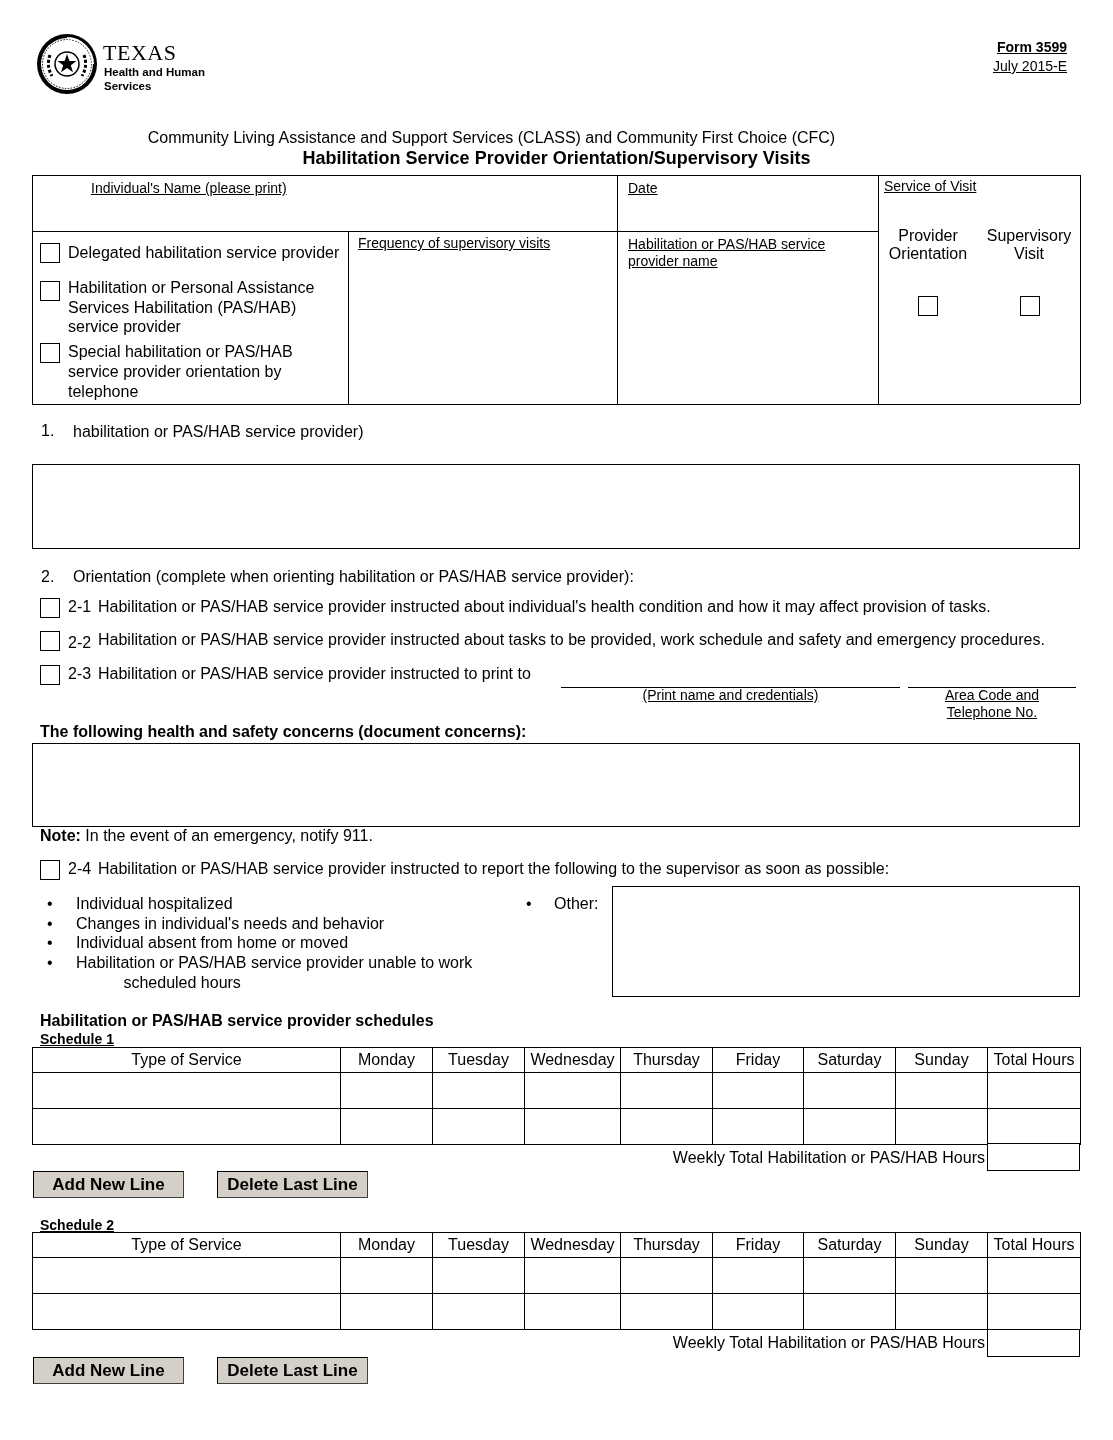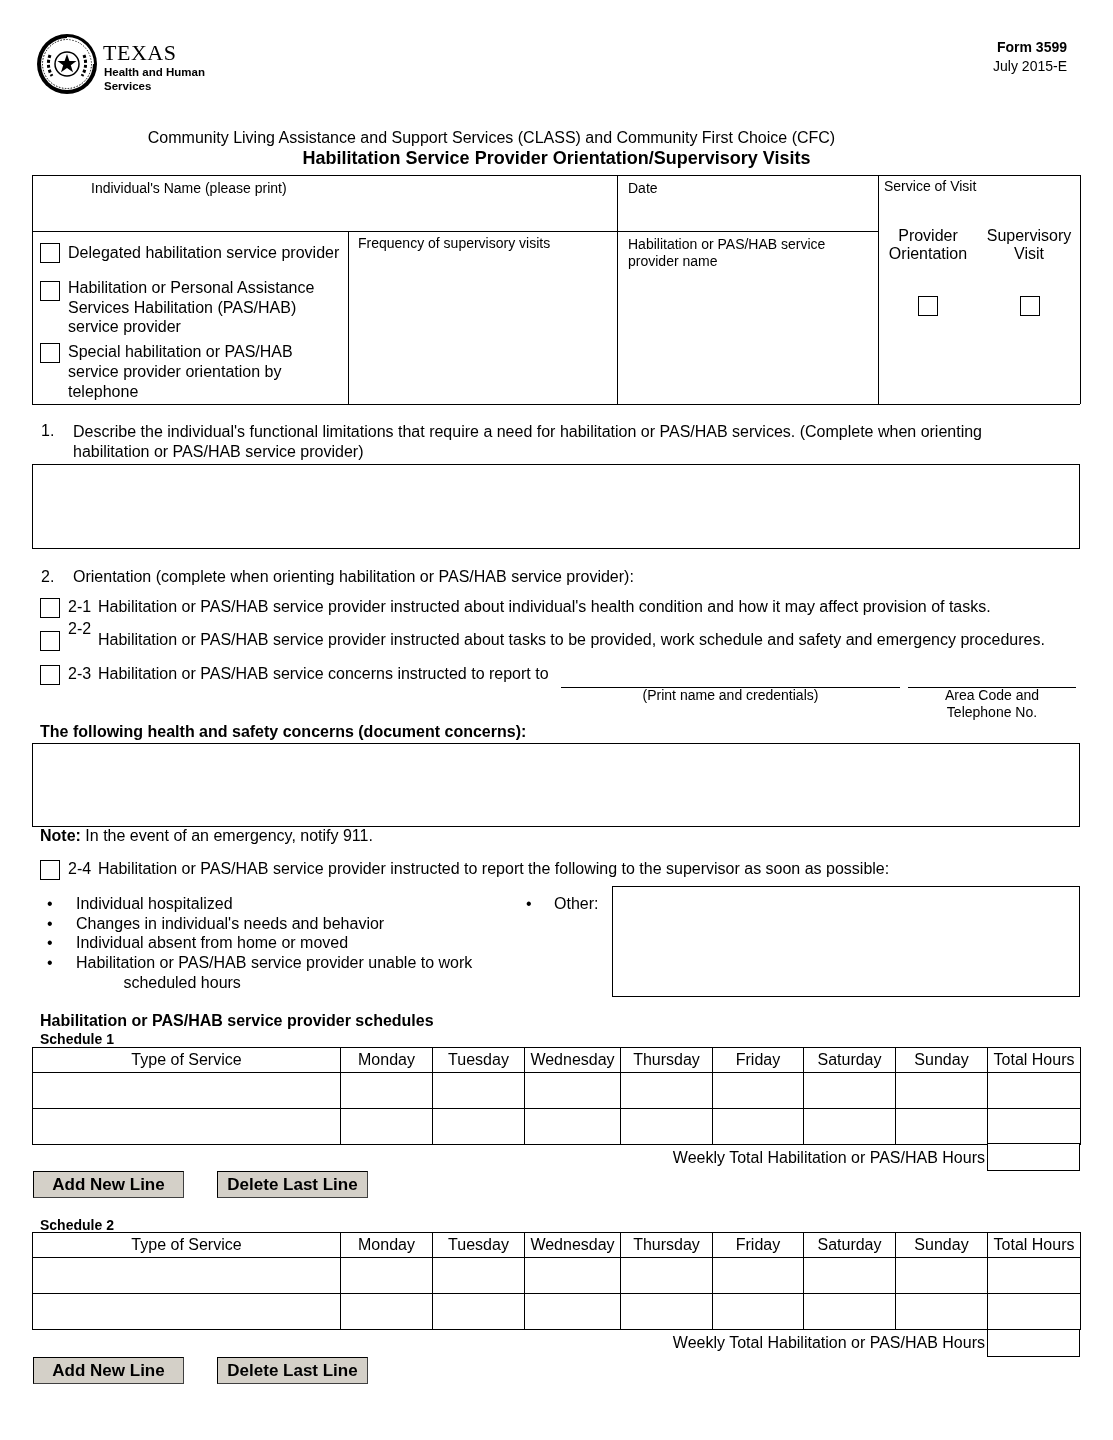--- a/index.html
+++ b/index.html
@@ -1,21 +1,21 @@
 <!DOCTYPE html>
 <html><head>
 <meta charset="utf-8">
 <style>
   html, body { margin: 0; padding: 0; background: #ffffff; }
   body {
     width: 1113px; height: 1440px; position: relative; overflow: hidden;
     font-family: "Liberation Sans", sans-serif; color: #000;
   }
   .abs { position: absolute; }
-  .t13 { font-size: 14px; }
+  .t13 { font-size: 14px; text-decoration: underline; }
   .t15 { font-size: 16px; }
   .bold { font-weight: bold; }
   .box { position: absolute; border: 1px solid #000; box-sizing: border-box; background: #fff; }
   .cb { position: absolute; width: 20px; height: 20px; border: 1px solid #000; box-sizing: border-box; background: #fff; cursor: pointer; }
   .hline { position: absolute; height: 0; border-top: 1px solid #000; }
   .vline { position: absolute; width: 0; border-left: 1px solid #000; }
 
   
   .logo-seal { position: absolute; left: 36px; top: 33px; width: 62px; height: 62px; }
   .logo-texas { position: absolute; left: 103px; top: 40px; font-family: "Liberation Serif", serif; font-size: 22px; letter-spacing: 0.5px; }
@@ -111,39 +111,38 @@
 
   <div class="abs t13" style="left:628px; top:236px; line-height:17px;">
     <div>Habilitation or PAS/HAB service</div>
     <div>provider name</div>
   </div>
   <div class="abs" style="left:624px; top:274px; width:248px; height:124px;"></div>
 </div>
 
 <div class="abs t15" style="left:41px; top:422px;">1.</div>
 <div class="abs t15" style="left:73px; top:422px; line-height:20px;">
-  <div>Describe the individual's functional limitations that require a need for habilitation or PAS/HAB services. (Complete when orienting</div>
   <div>habilitation or PAS/HAB service provider)</div>
 </div>
 <div class="box" style="left:32px; top:464px; width:1048px; height:85px;"></div>
 
 <div class="abs t15" style="left:41px; top:568px;">2.</div>
 <div class="abs t15" style="left:73px; top:568px;">Orientation (complete when orienting habilitation or PAS/HAB service provider):</div>
 
 <div class="cb" style="left:40px; top:598px;"></div>
 <div class="abs t15" style="left:68px; top:598px;">2-1</div>
 <div class="abs t15" style="left:98px; top:598px;">Habilitation or PAS/HAB service provider instructed about individual's health condition and how it may affect provision of tasks.</div>
 
 <div class="cb" style="left:40px; top:631px;"></div>
-<div class="abs t15" style="left:68px; top:620px;">2-2</div>
+<div class="abs t15" style="left:68px; top:634px;">2-2</div>
 <div class="abs t15" style="left:98px; top:631px;">Habilitation or PAS/HAB service provider instructed about tasks to be provided, work schedule and safety and emergency procedures.</div>
 
 <div class="cb" style="left:40px; top:665px;"></div>
 <div class="abs t15" style="left:68px; top:665px;">2-3</div>
-<div class="abs t15" style="left:98px; top:665px;">Habilitation or PAS/HAB service concerns instructed to report to</div>
+<div class="abs t15" style="left:98px; top:665px;">Habilitation or PAS/HAB service provider instructed to print to</div>
 
 <div class="abs" style="left:561px; top:668px; width:339px; height:19px; border-bottom:1px solid #000;"></div>
 <div class="abs t13" style="left:561px; width:339px; text-align:center; top:687px;">(Print name and credentials)</div>
 <div class="abs" style="left:908px; top:668px; width:168px; height:19px; border-bottom:1px solid #000;"></div>
 <div class="abs t13" style="left:908px; width:168px; text-align:center; top:687px; line-height:17px;">
   <div>Area Code and</div>
   <div>Telephone No.</div>
 </div>
 
 <div class="abs bold t15" style="left:40px; top:723px;">The following health and safety concerns (document concerns):</div>

